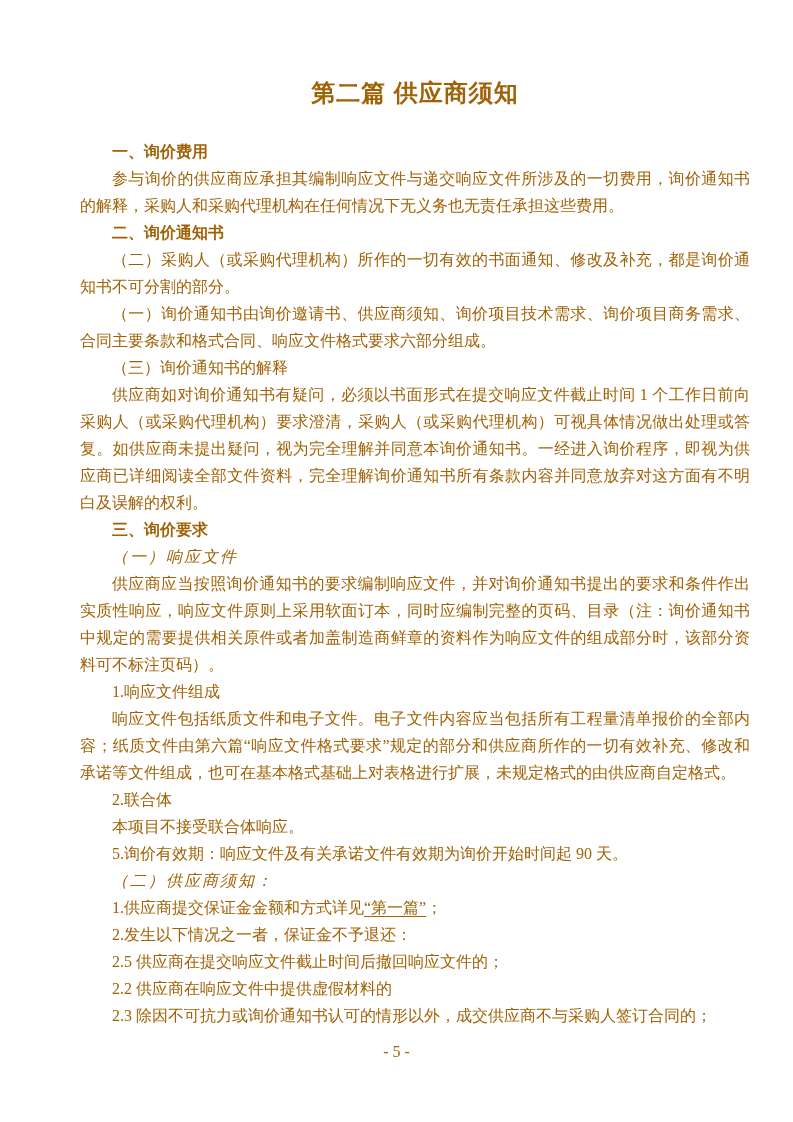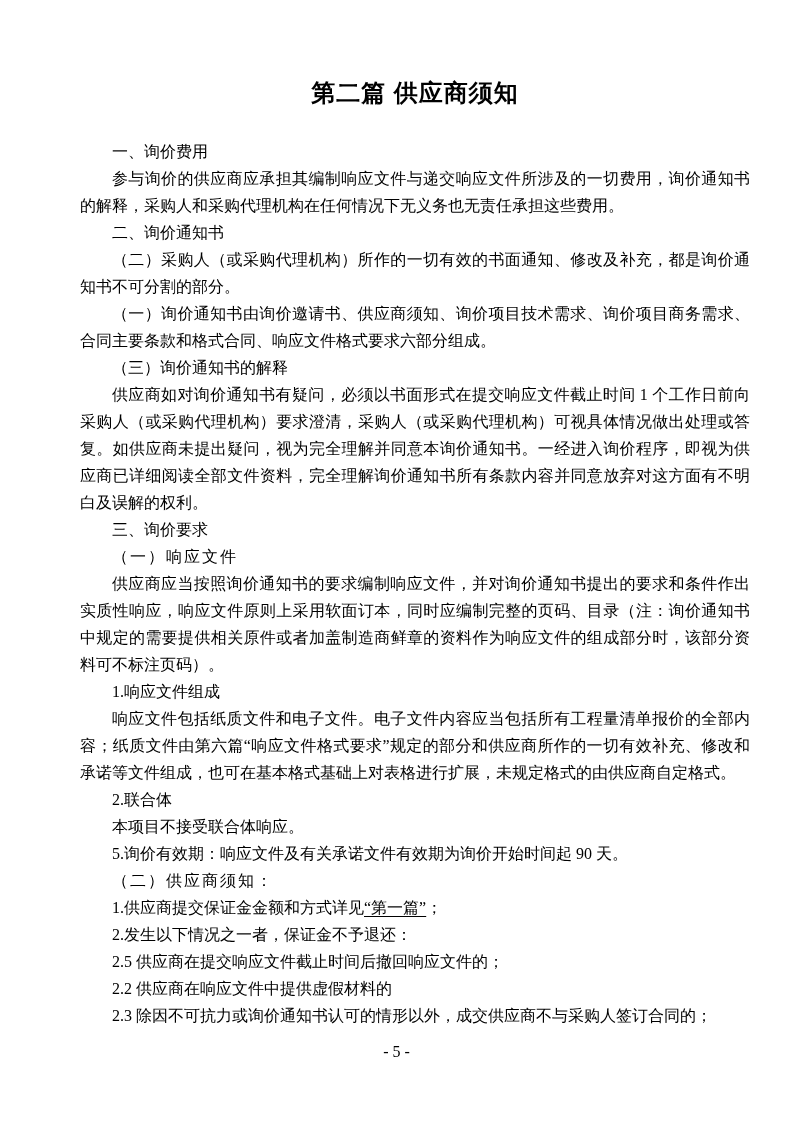--- a/index.html
+++ b/index.html
@@ -6,43 +6,44 @@
   .page {
     position: relative;
     width: 793px;
     height: 1112px;
     margin: 0 auto;
     background: #ffffff;
     box-sizing: border-box;
     padding: 78px 43px 0 80px;
     font-family: "Liberation Serif", "DejaVu Serif", serif;
     font-size: 16px;
-    color: #000000;
+    color: #a16207;
     overflow: hidden;
   }
   .doc-title {
     margin: 0 0 30px 0;
     font-family: "Liberation Sans", "DejaVu Sans", sans-serif;
     font-weight: 700;
     font-size: 24px;
     line-height: 30px;
     text-align: center;
     letter-spacing: 1px;
   }
   .line {
     margin: 0;
     line-height: 27px;
     text-indent: 2em;
     text-align: justify;
   }
   .h-bold {
     font-family: "Liberation Sans", "DejaVu Sans", sans-serif;
-    font-weight: 400;
+    font-weight: 700;
   }
   .kaiti {
+    font-style: italic;
     letter-spacing: 2px;
   }
   .ref-bold {
     font-weight: 400;
     text-decoration: underline;
     text-underline-offset: 3px;
   }
   .page-footer {
     position: absolute;
     left: 0;

